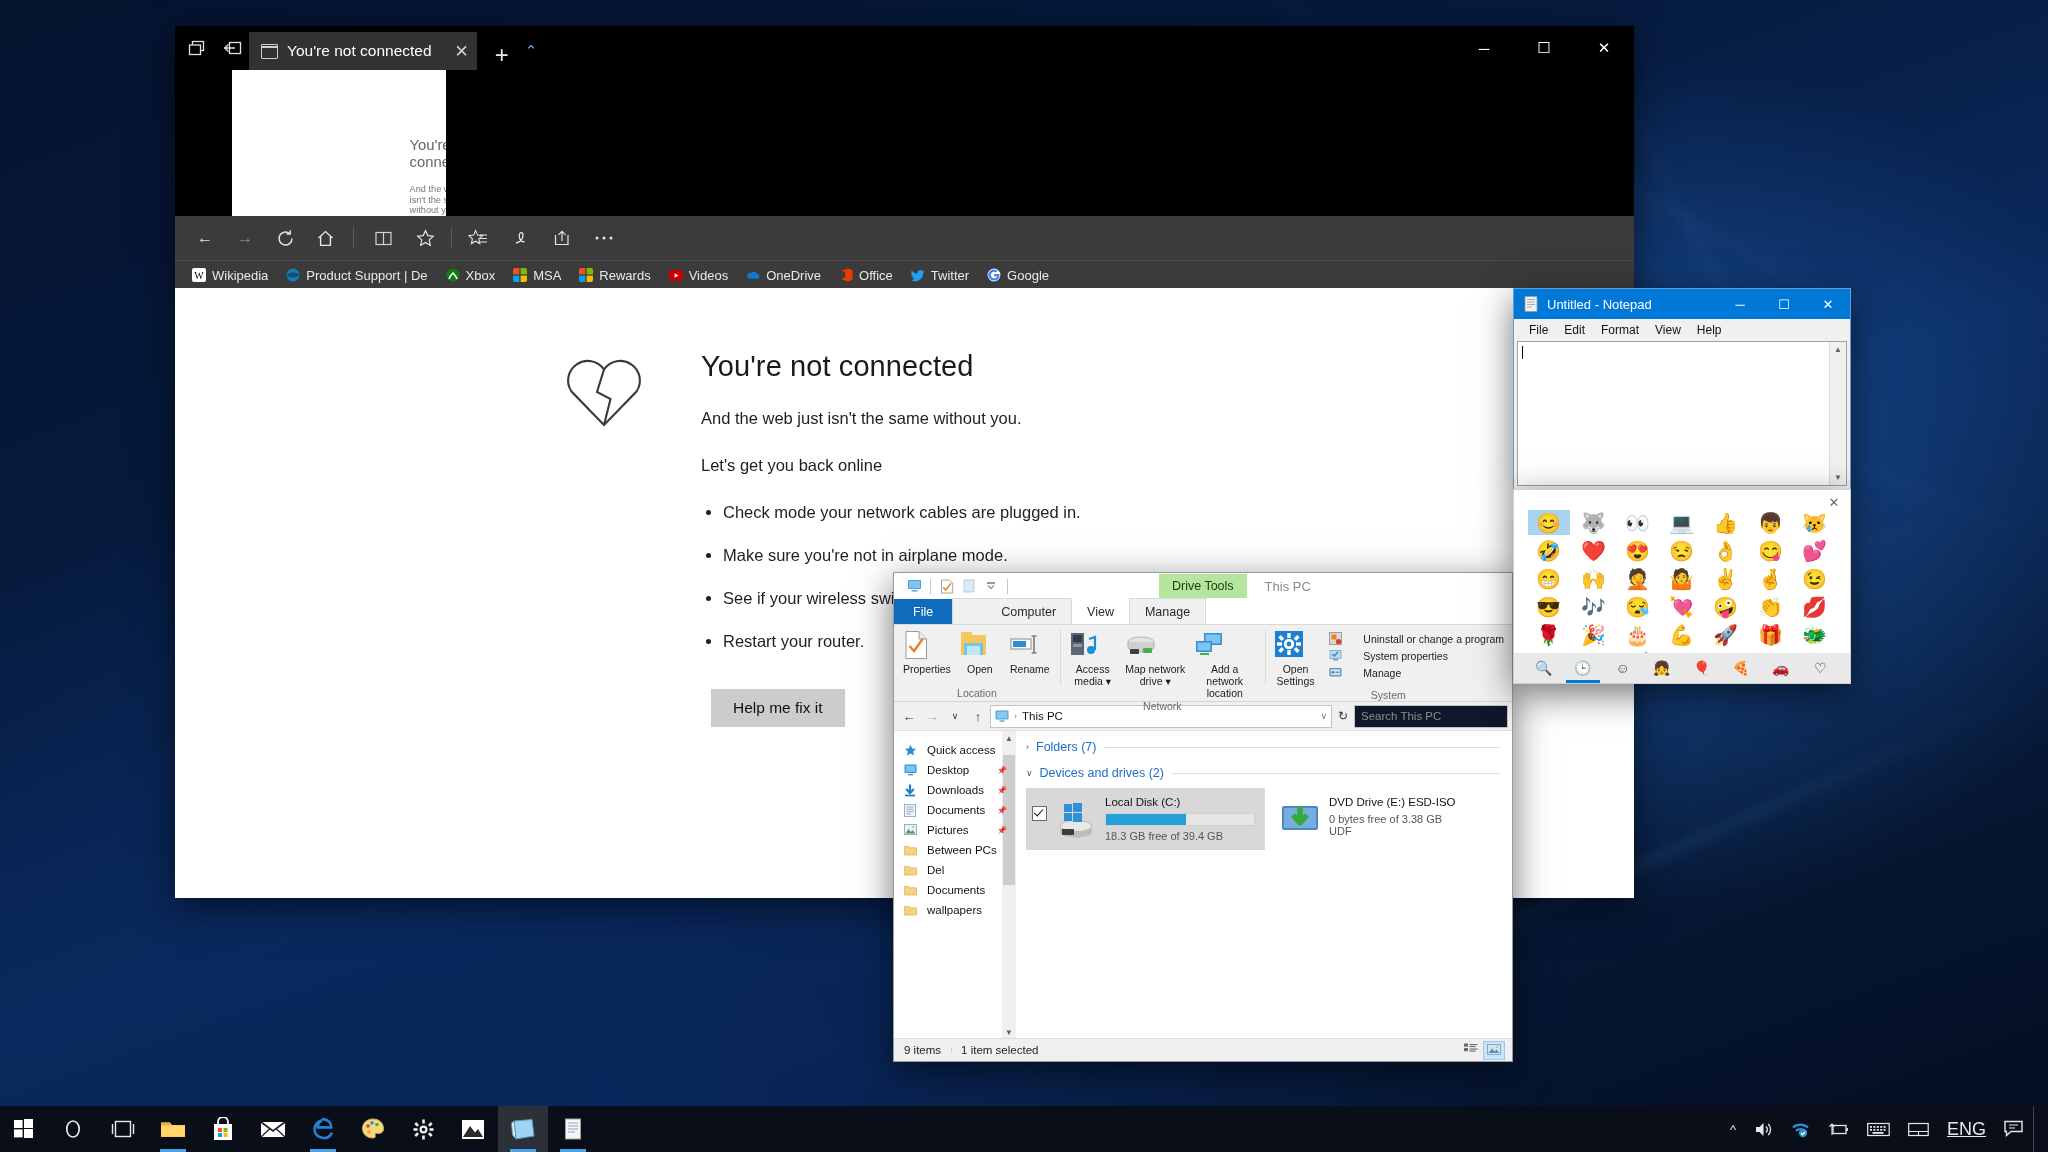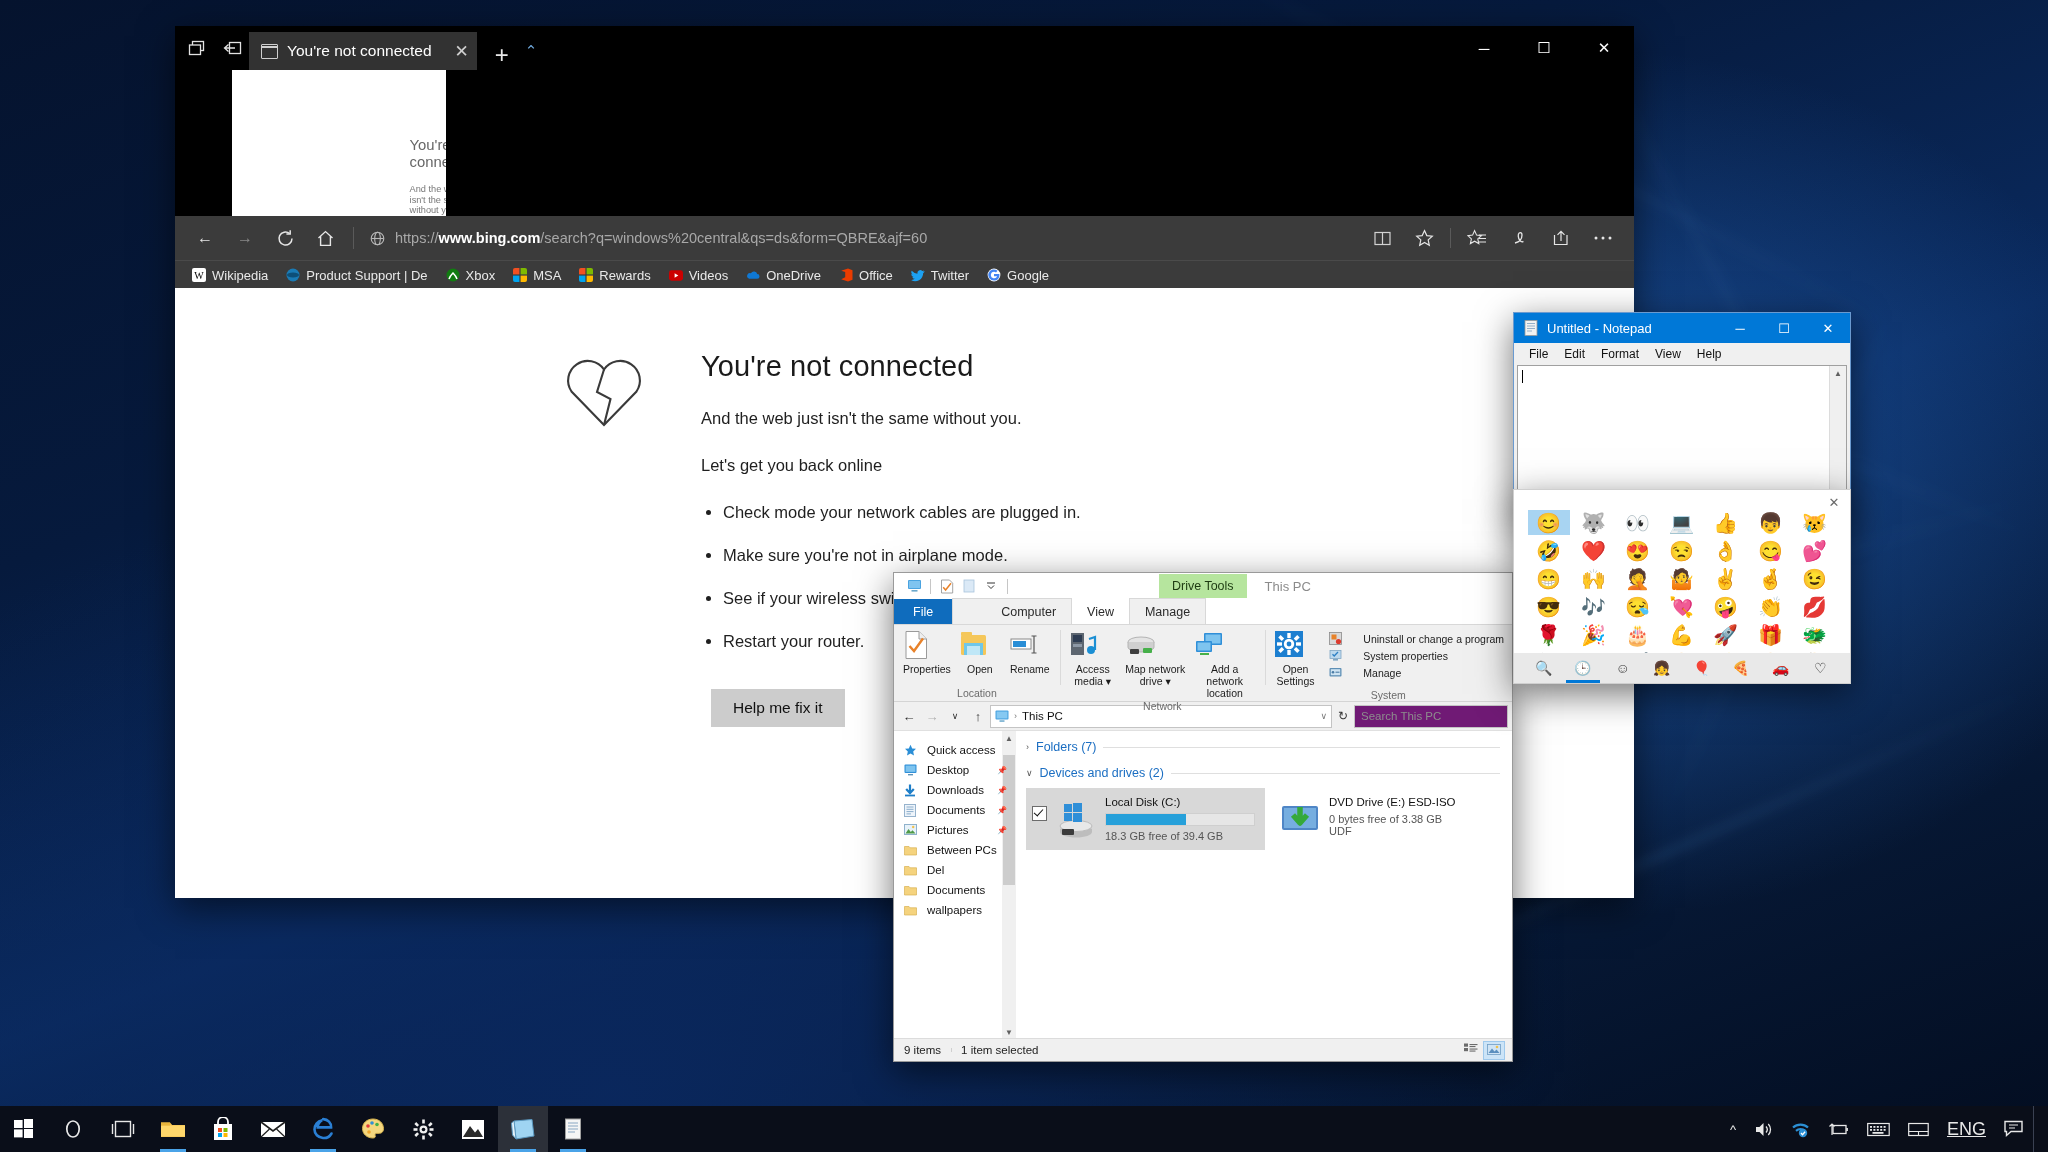--- a/index.html
+++ b/index.html
@@ -94,21 +94,21 @@
   .rglabel{font-size:10.5px;color:#6b6b6b;text-align:center;padding-bottom:1px;}
   .rsmall{display:flex;align-items:center;gap:21px;padding:1px 2px;font-size:10.5px;color:#1c1c1c;white-space:nowrap;}
 
   #fx-navrow{height:28px;background:#f0f0f0;display:flex;align-items:center;padding:0 4px;gap:1px;}
   .fxnav{width:22px;height:22px;display:flex;align-items:center;justify-content:center;color:#2b2b2b;font-size:13px;}
   .fxnav.dim{color:#b0b0b0;}
   #fx-addr{flex:1;height:21px;background:#fff;border:1px solid #c4c4c4;display:flex;align-items:center;padding:0 4px;gap:5px;font-size:11.5px;color:#111;}
   #fx-addr .sepchev{color:#777;font-size:9px;}
   #fx-addr .grow{flex:1;}
   #fx-refresh{width:20px;height:22px;display:flex;align-items:center;justify-content:center;color:#333;font-size:12px;}
-  #fx-search{width:140px;height:21px;background:#701a75;border:1px solid #c4c4c4;display:flex;align-items:center;padding:0 6px;font-size:11.5px;color:#8d8d8d;}
+  #fx-search{width:140px;height:21px;background:#0f172a;border:1px solid #c4c4c4;display:flex;align-items:center;padding:0 6px;font-size:11.5px;color:#8d8d8d;}
 
   #fx-body{position:absolute;left:0;right:0;top:157px;bottom:22px;display:flex;background:#fff;border-top:1px solid #e0e0e0;}
   #fx-tree{width:122px;background:#fff;padding-top:9px;position:relative;}
   .tnode{height:20px;display:flex;align-items:center;gap:10px;padding-left:9px;font-size:11.5px;color:#111;position:relative;}
   .tnode .ti{width:14px;height:14px;flex:none;display:flex;align-items:center;justify-content:center;}
   .tnode .pin{position:absolute;right:9px;color:#8a8a8a;font-size:9px;}
   #fx-treescroll{position:absolute;right:0;top:0;bottom:0;width:14px;background:#f0f0f0;}
   #fx-treescroll .thumb{position:absolute;left:1px;right:1px;top:24px;height:130px;background:#cdcdcd;}
   #fx-treescroll .arw{position:absolute;left:0;right:0;height:14px;display:flex;align-items:center;justify-content:center;font-size:8px;color:#606060;}
   #fx-content{flex:1;background:#fff;padding:9px 0 0 10px;overflow:hidden;}
@@ -129,21 +129,21 @@
   .drive .dline{font-size:11px;color:#555;}
 
   #fx-status{position:absolute;left:0;right:0;bottom:0;height:22px;background:#f0f0f0;border-top:1px solid #dcdcdc;display:flex;align-items:center;font-size:11.5px;color:#222;}
   #fx-status .cell{padding:0 10px;position:relative;}
   #fx-status .cell + .cell:before{content:"";position:absolute;left:0;top:4px;bottom:4px;width:1px;background:#cfcfcf;}
   #fx-viewbtns{margin-left:auto;display:flex;gap:2px;padding-right:7px;}
   .vbtn{width:20px;height:17px;display:flex;align-items:center;justify-content:center;}
   .vbtn.on{background:#cce4f7;border:1px solid #9fc9ec;}
 
   
-  #notepad{left:1513px;top:288px;width:336px;height:200px;background:#f0f0f0;border:1px solid #6a9ad0;margin-top:24px;}
+  #notepad{left:1513px;top:288px;width:336px;height:200px;background:#f0f0f0;border:1px solid #6a9ad0;}
   #np-title{height:30px;background:#0078d7;display:flex;align-items:center;padding-left:10px;color:#fff;font-size:13px;gap:8px;}
   #np-title .npicon{width:15px;height:16px;flex:none;}
   #np-wc{margin-left:auto;display:flex;}
   #np-wc div{width:44px;height:30px;display:flex;align-items:center;justify-content:center;color:#fff;font-size:13px;}
   #np-menu{height:22px;background:#f0f0f0;display:flex;align-items:center;padding-left:7px;gap:0;}
   #np-menu span{font-size:12px;color:#111;padding:0 8px;}
   #np-area{position:absolute;left:3px;right:3px;top:52px;bottom:3px;background:#fff;border:1px solid #a0a0a0;display:flex;}
   #np-text{flex:1;padding:3px 0 0 3px;position:relative;}
   #np-caret{position:absolute;left:4px;top:4px;width:1px;height:13px;background:#000;}
   #np-vsb{width:16px;background:#f0f0f0;border-left:1px solid #dcdcdc;position:relative;}
@@ -242,30 +242,20 @@
           <path d="M16 9.5a6.5 6.5 0 1 1-2.4-5" fill="none" stroke="#e6e6e6" stroke-width="1.5"></path>
           <path d="M14.2 1.2 L14.2 5 L10.4 5" fill="none" stroke="#e6e6e6" stroke-width="1.5"></path>
         </svg>
     </span>
     <span class="navbtn">
       <svg width="19" height="19" viewBox="0 0 19 19">
           <path d="M2.5 9 L9.5 2.6 L16.5 9 M4.6 7.6 V16.4 H14.4 V7.6" fill="none" stroke="#e6e6e6" stroke-width="1.4"></path>
         </svg>
     </span>
     <span id="edge-sep"></span>
-    <div id="edge-urlbox">
-      <span>
-        <svg width="15" height="15" viewBox="0 0 15 15">
-            <circle cx="7.5" cy="7.5" r="6.3" fill="none" stroke="#b9b9b9" stroke-width="1.1"></circle>
-            <ellipse cx="7.5" cy="7.5" rx="2.8" ry="6.3" fill="none" stroke="#b9b9b9" stroke-width="1.1"></ellipse>
-            <path d="M1.4 7.5h12.2" stroke="#b9b9b9" stroke-width="1.1"></path>
-          </svg>
-      </span>
-      <span class="urltext"><i>https://</i><b>www.bing.com</b><i>/search?q=windows%20central&amp;qs=ds&amp;form=QBRE&amp;ajf=60</i></span>
-    </div>
     <div id="edge-navright">
       <span class="navbtn">
         <svg width="19" height="17" viewBox="0 0 19 17">
             <rect x="2" y="2.5" width="15" height="12" fill="none" stroke="#d2d2d2" stroke-width="1.2"></rect>
             <path d="M9.5 2.5v12" stroke="#d2d2d2" stroke-width="1.2"></path>
           </svg>
       </span>
       <span class="navbtn">
         <svg width="19" height="18" viewBox="0 0 19 18">
             <path d="M9.5 1.6 L11.8 6.6 L17.3 7.2 L13.2 10.9 L14.3 16.3 L9.5 13.5 L4.7 16.3 L5.8 10.9 L1.7 7.2 L7.2 6.6 Z" fill="none" stroke="#e6e6e6" stroke-width="1.2"></path>

